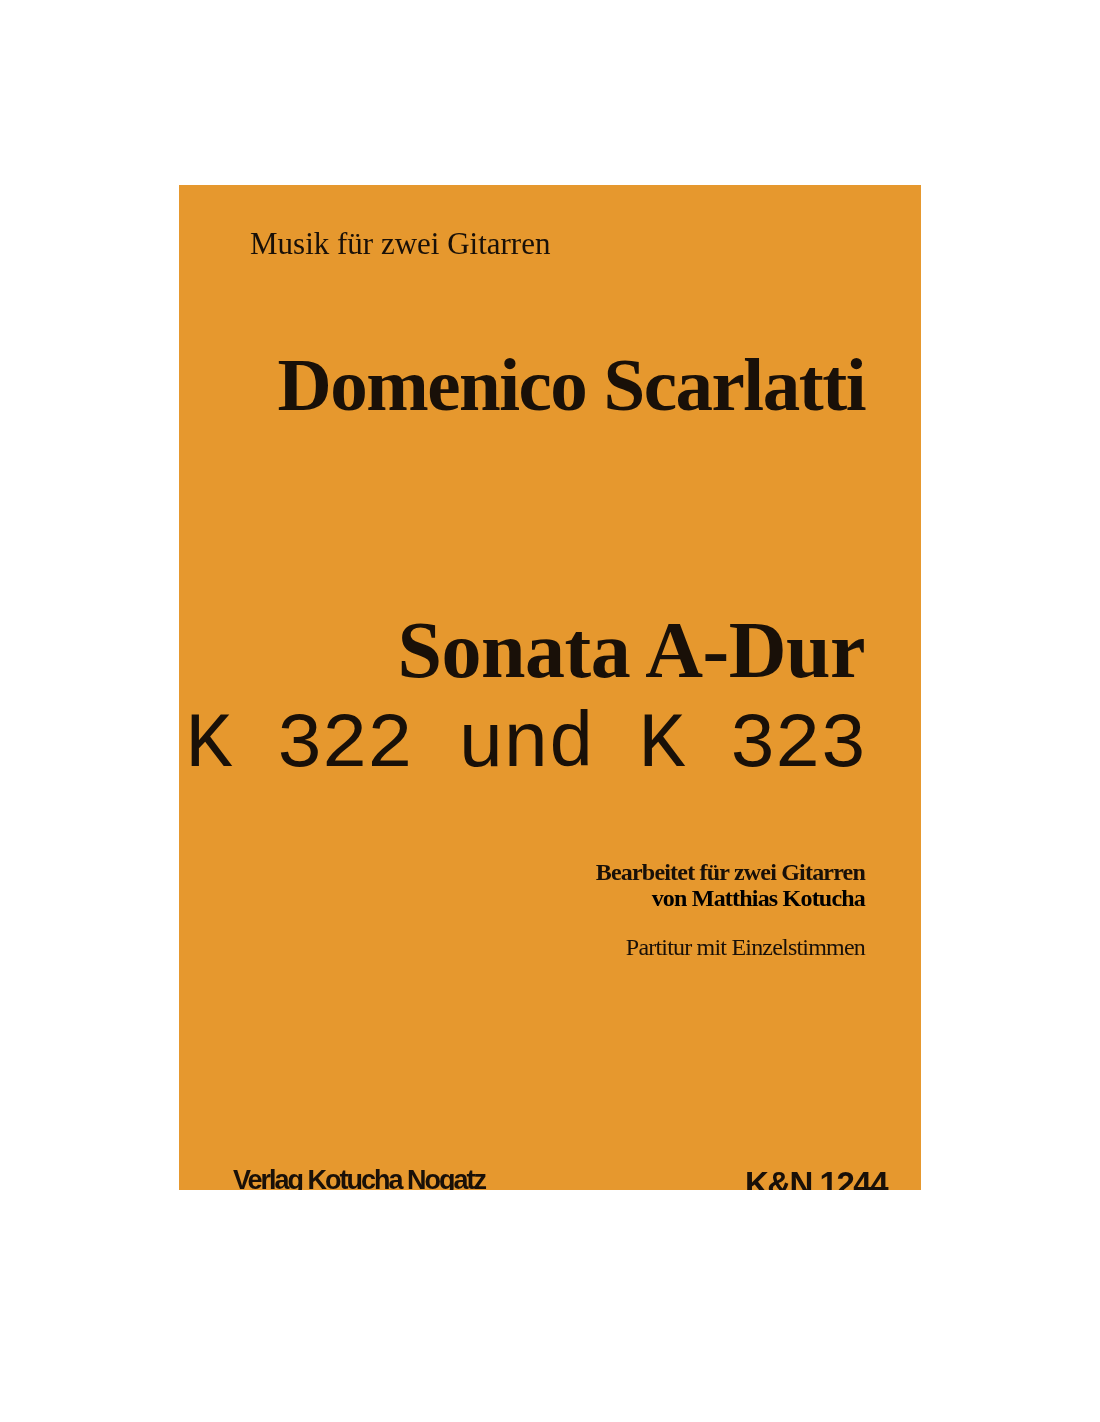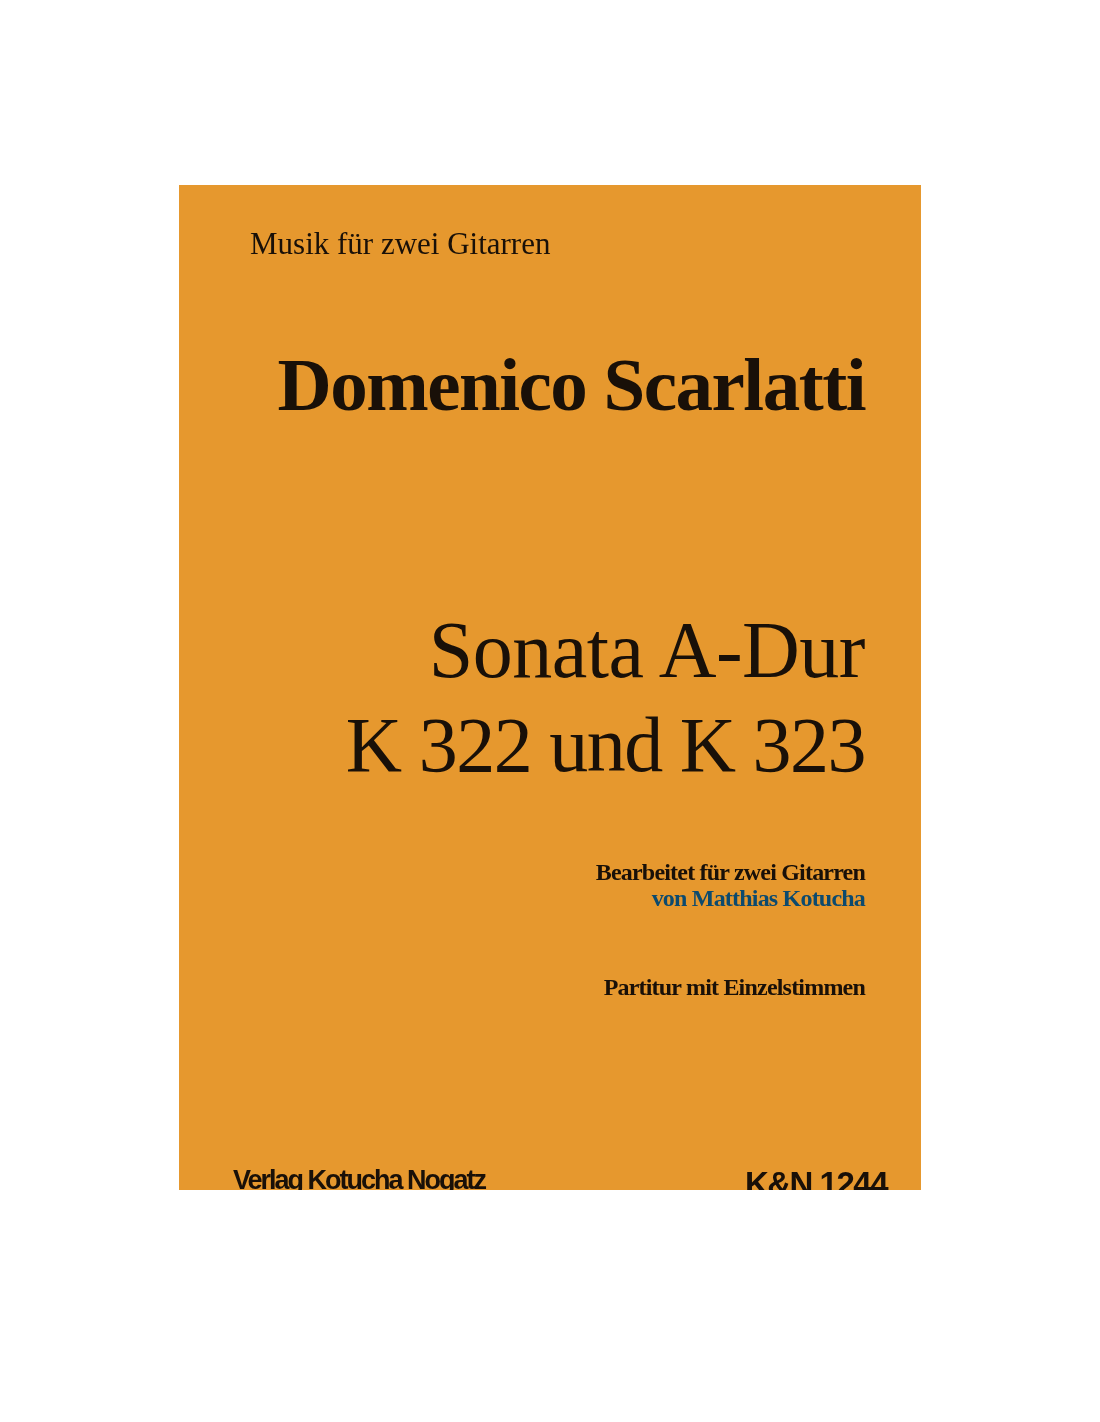--- a/index.html
+++ b/index.html
@@ -43,55 +43,55 @@
     font-weight: 700;
     letter-spacing: -1.5px;
     line-height: 1;
     text-align: right;
   }
   .title {
     position: absolute;
     right: 56px;
     top: 425px;
     font-size: 80px;
-    font-weight: 400;
+    font-weight: 700;
     letter-spacing: -0.5px;
     line-height: 1;
     text-align: right;
   }
   .subtitle {
     position: absolute;
     right: 56px;
     top: 521px;
     font-size: 78px;
     font-weight: 400;
     letter-spacing: -1.5px;
     line-height: 1;
     text-align: right;
+    font-family: Liberation Mono, monospace;
   }
   .arrangement {
     position: absolute;
     right: 56px;
     top: 674px;
     font-size: 24px;
     font-weight: 700;
     letter-spacing: -0.8px;
     line-height: 26px;
     text-align: right;
   }
   .edition {
     position: absolute;
     right: 56px;
     top: 749px;
     font-size: 24px;
-    font-weight: 700;
+    font-weight: 400;
     letter-spacing: -0.8px;
     line-height: 26px;
     text-align: center;
-    margin-top: 40px;
   }
   .publisher {
     position: absolute;
     left: 54px;
     top: 982px;
     font-family: "Liberation Sans", sans-serif;
     font-size: 27px;
     font-weight: 700;
     letter-spacing: -2px;
     line-height: 1;
@@ -117,21 +117,21 @@
     <div class="series" data-bind="cover.series" style="color: rgb(25, 16, 8);">Musik für zwei Gitarren</div>
 
     <div class="composer" data-bind="cover.composer" style="color: rgb(25, 16, 8);">Domenico Scarlatti</div>
 
     <div class="title" data-bind="cover.title" style="color: rgb(25, 16, 8);">Sonata A-Dur</div>
 
     <div class="subtitle" data-bind="cover.subtitle" style="color: rgb(25, 16, 8);">K 322 und K 323</div>
 
     <div class="arrangement" style="color: rgb(25, 16, 8);">
       <div data-bind="cover.arrangement.line1" style="color: rgb(25, 16, 8); margin-left: 40px;">Bearbeitet für zwei Gitarren</div>
-      <div data-bind="cover.arrangement.line2" style="color: #0c4a6e;">von Matthias Kotucha</div>
+      <div data-bind="cover.arrangement.line2" style="color: #000000;">von Matthias Kotucha</div>
     </div>
 
     <div class="edition" data-bind="cover.edition_note" style="color: rgb(25, 16, 8);">Partitur mit Einzelstimmen</div>
 
     <div class="publisher" data-bind="cover.footer.publisher" style="color: rgb(25, 16, 8);">Verlag Kotucha Nogatz</div>
 
     <div class="catalog" data-bind="cover.footer.catalog_number" style="color: rgb(25, 16, 8);">K&amp;N 1244</div>
   </div>
 </div>
 

